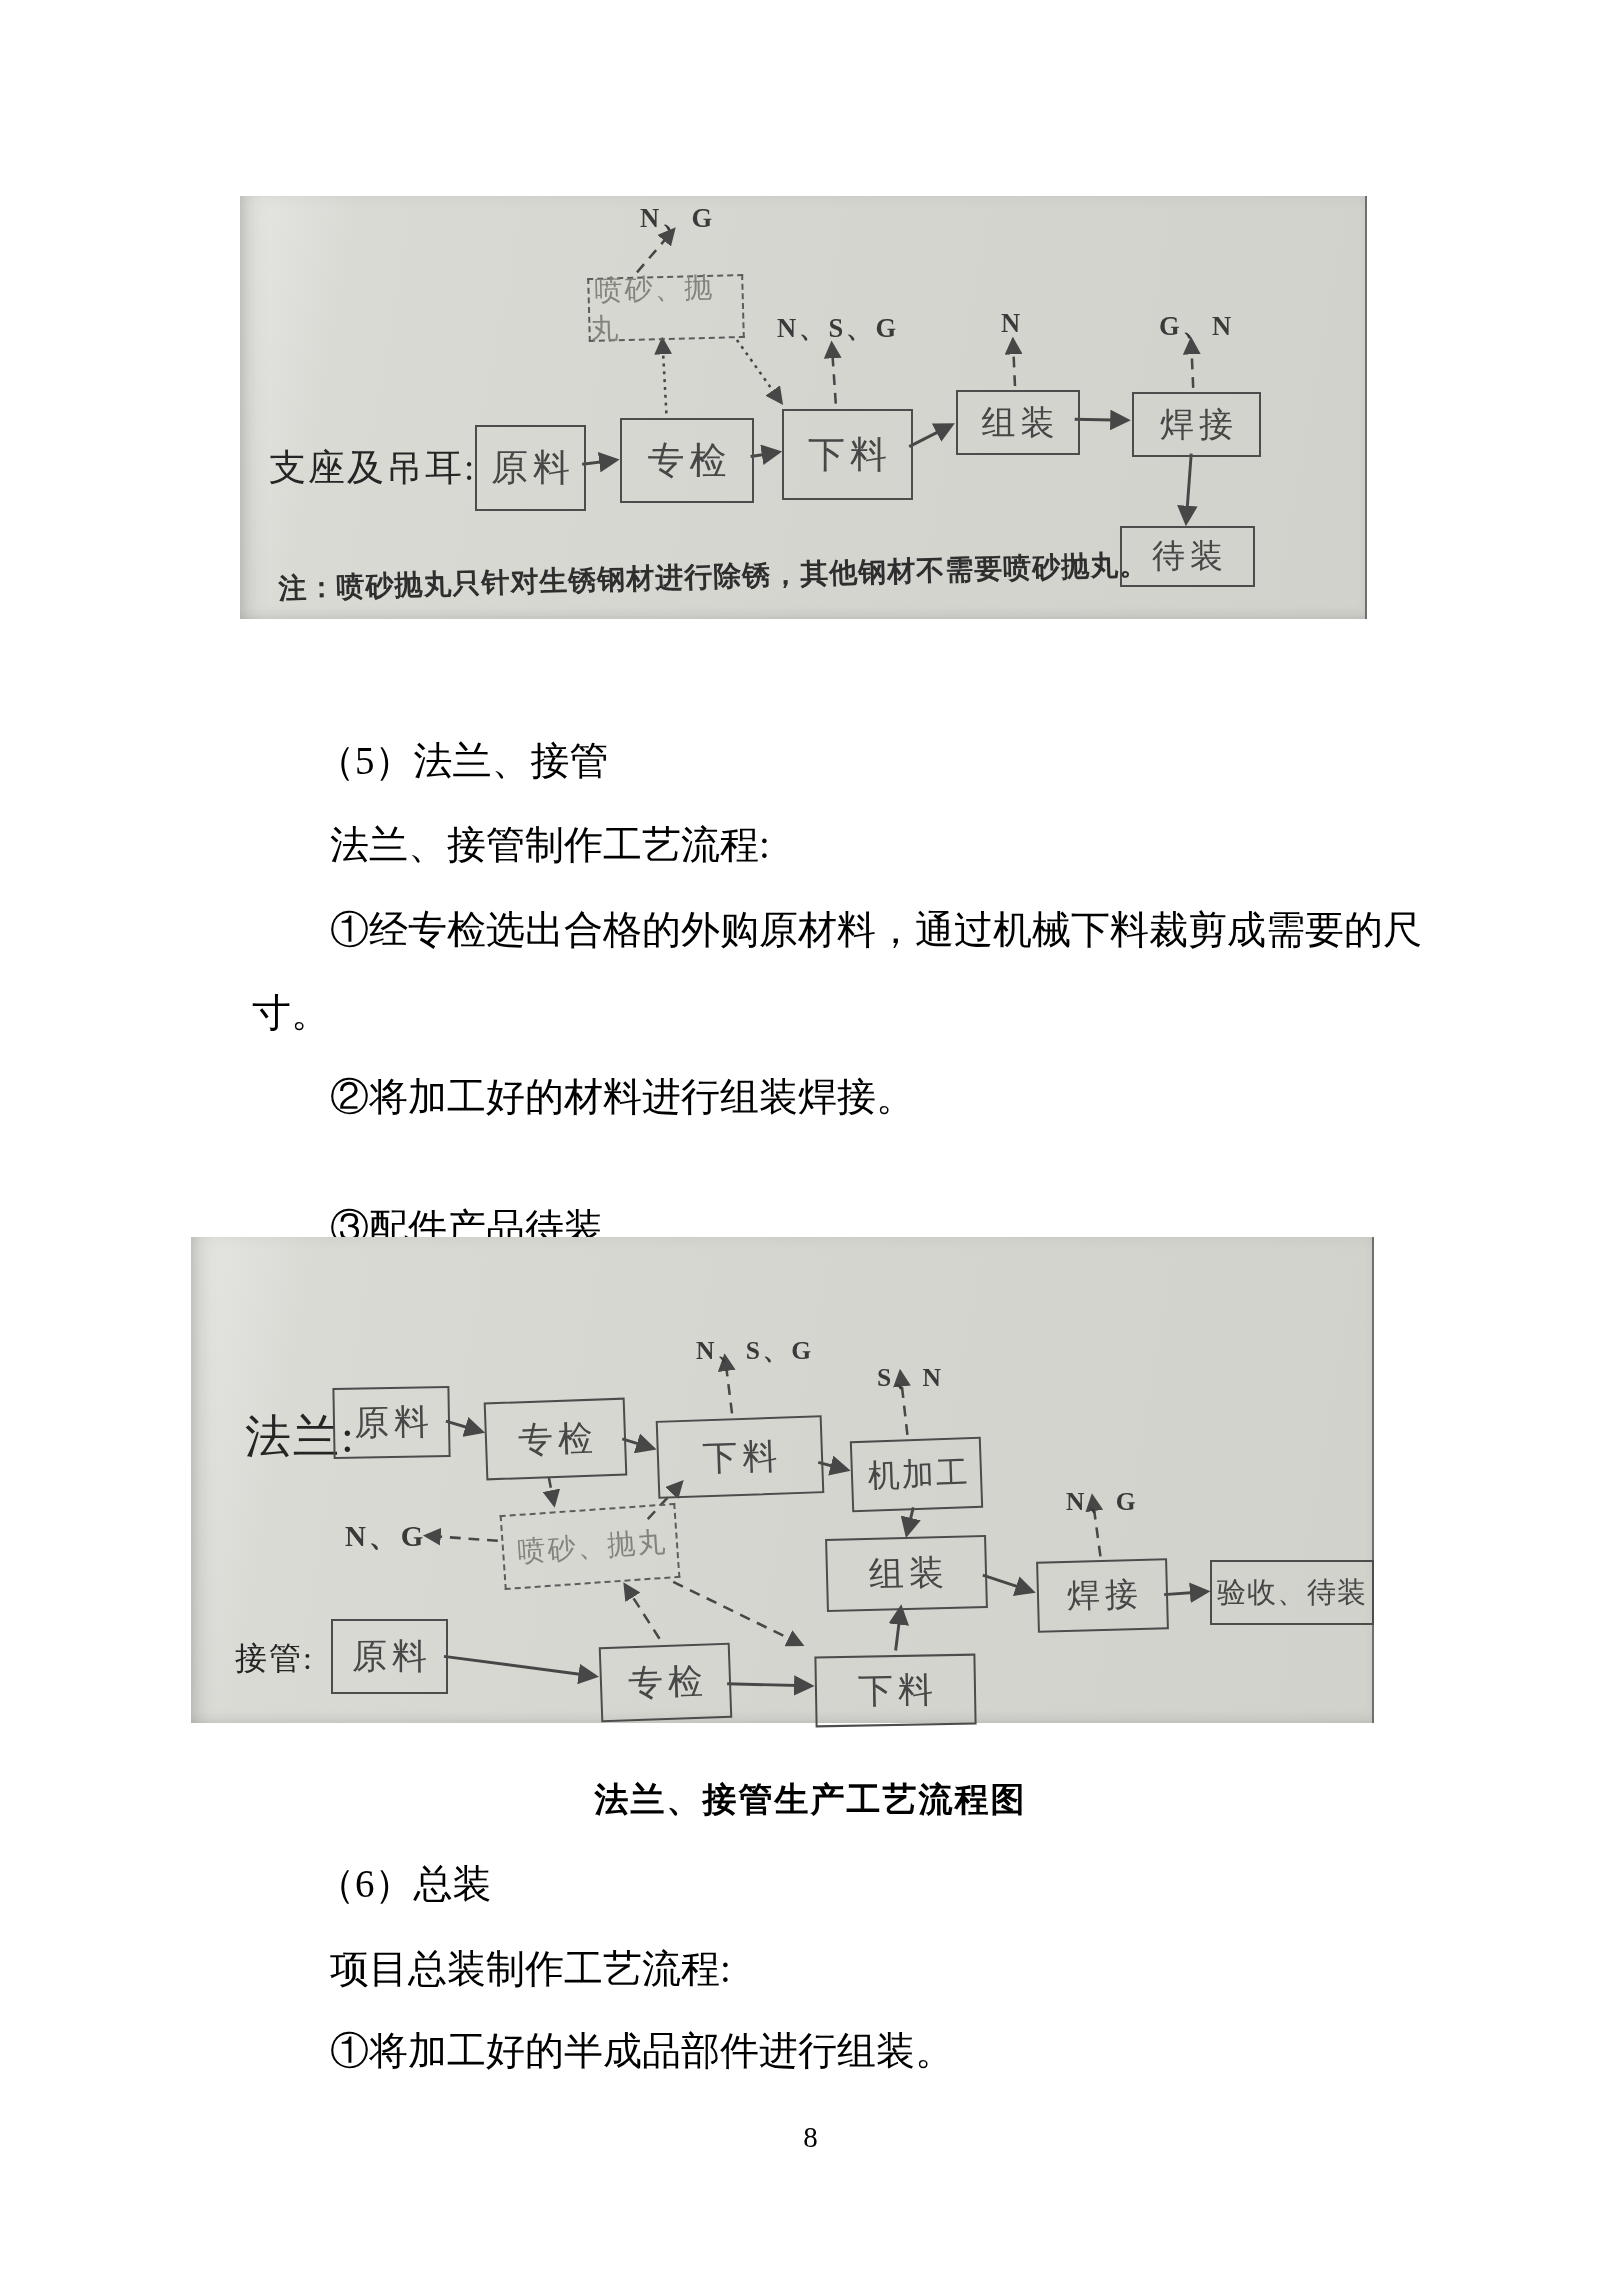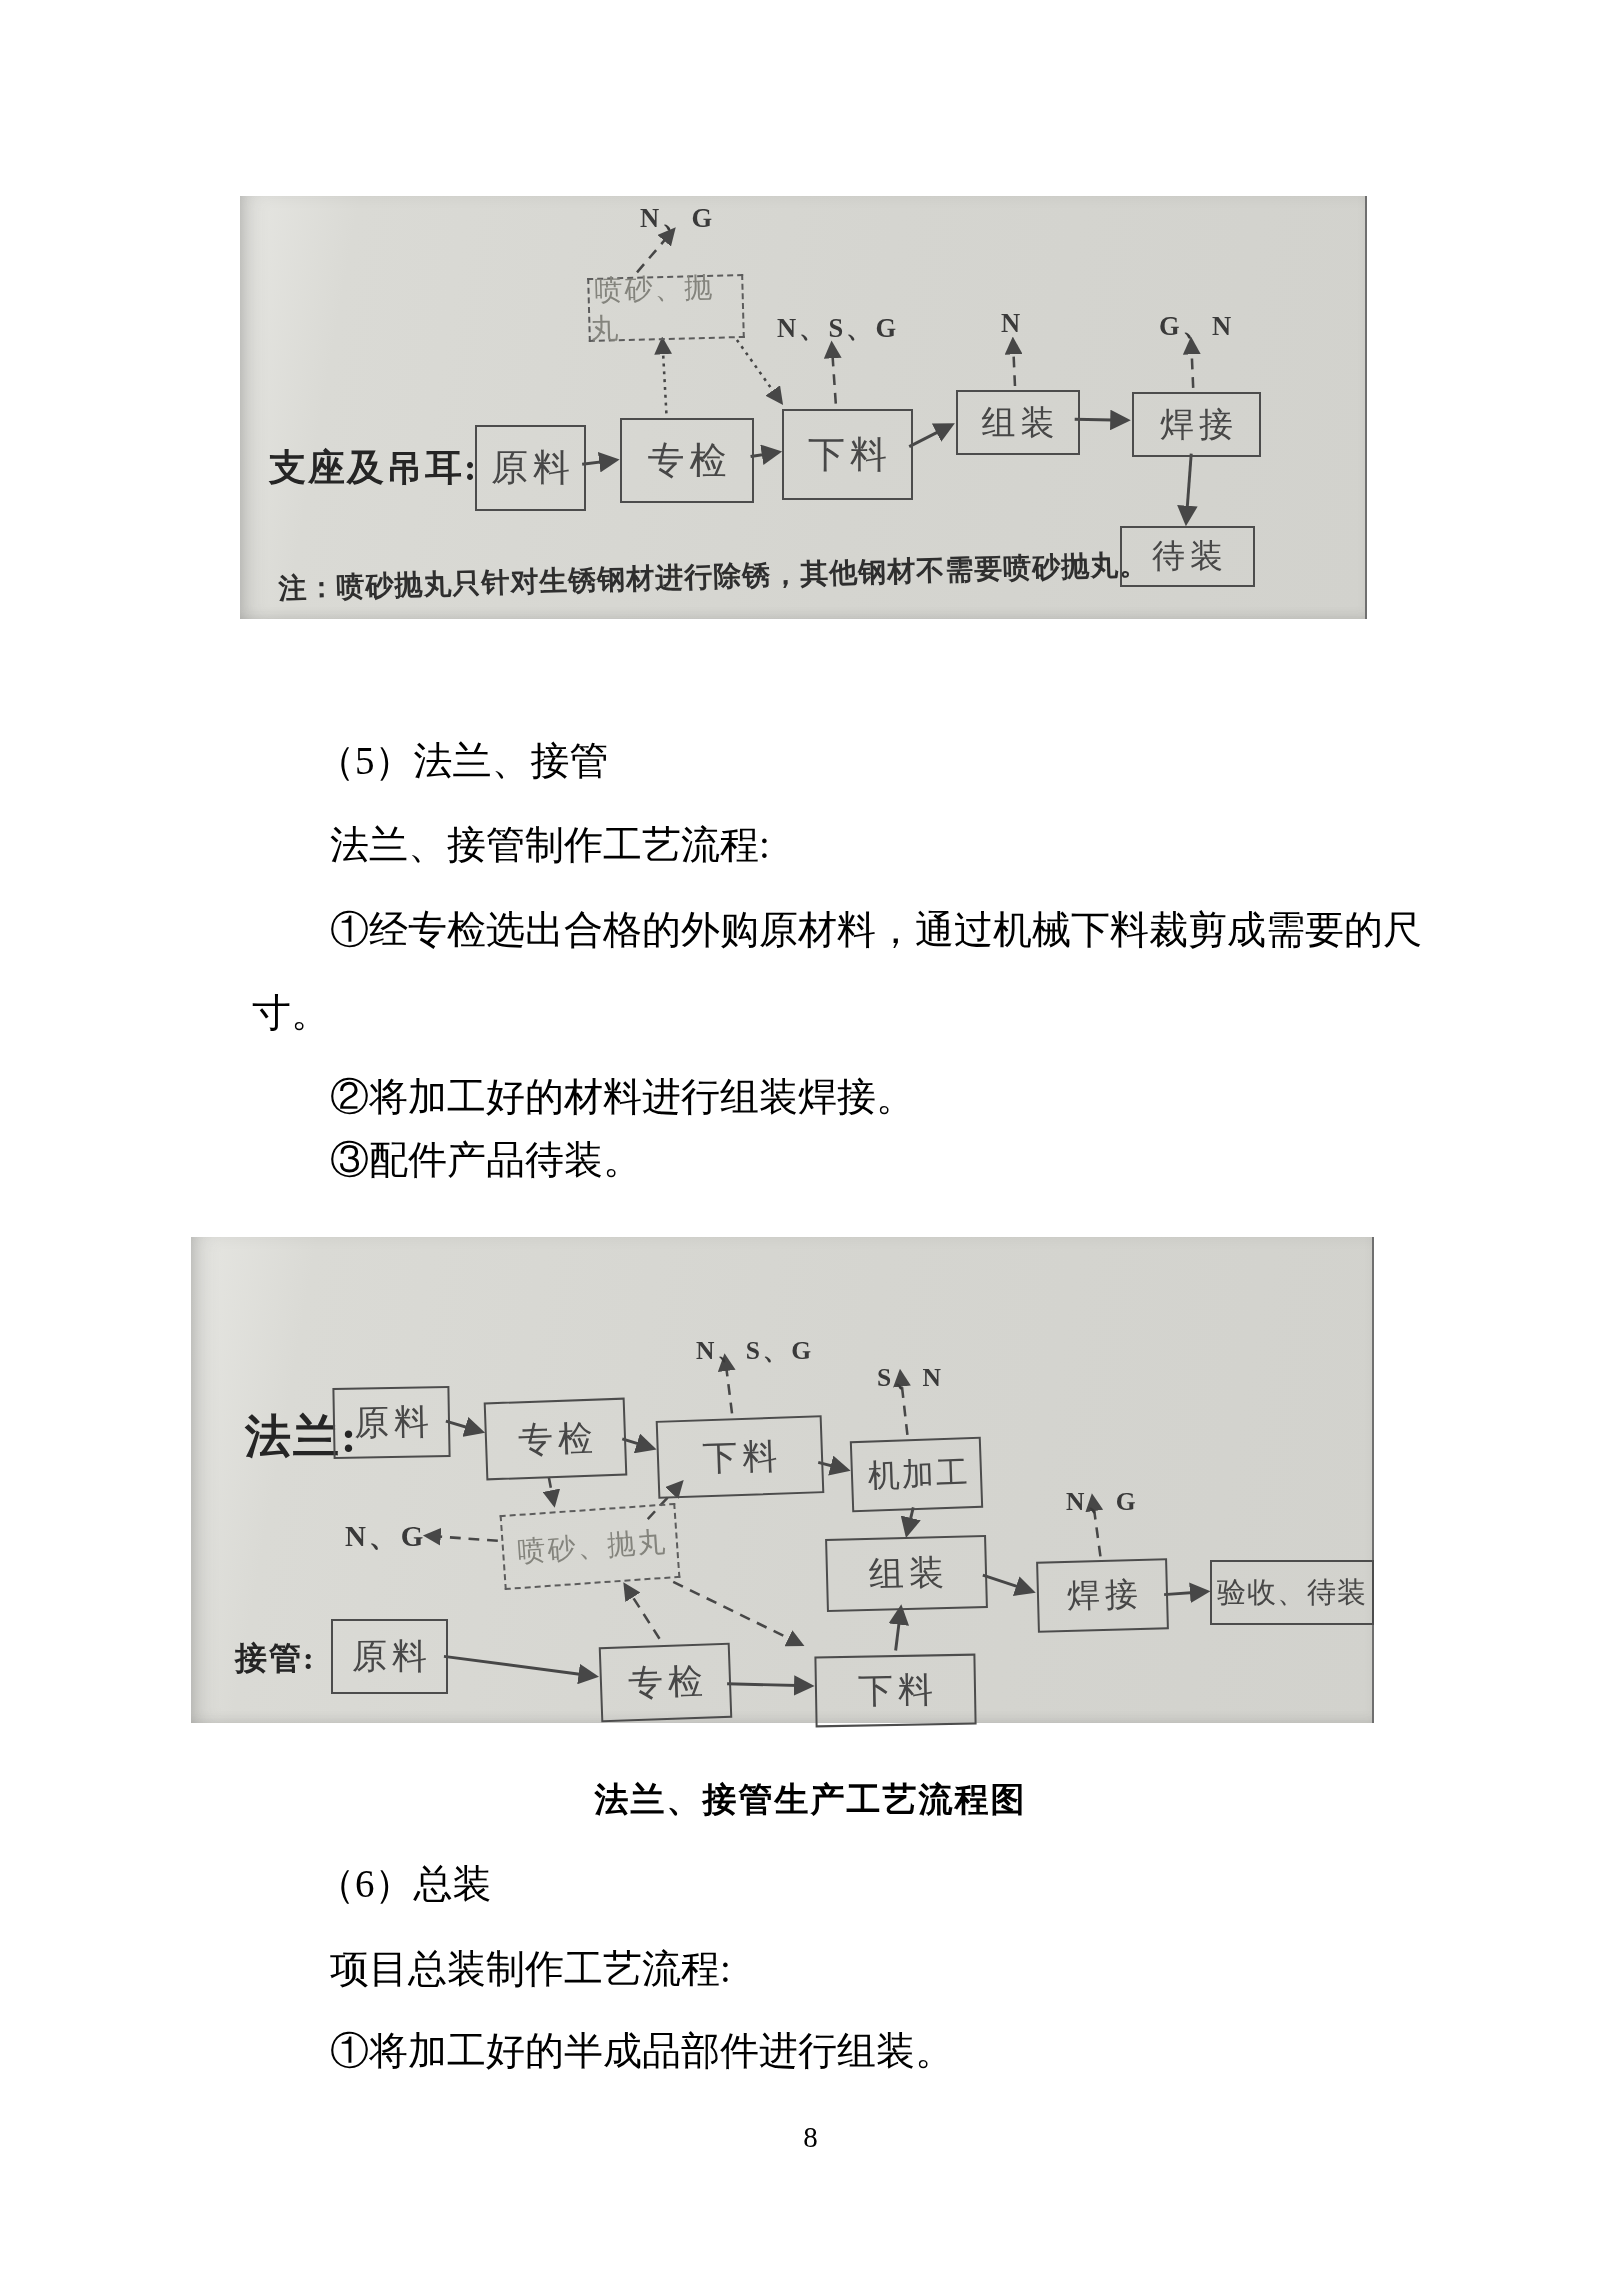--- a/index.html
+++ b/index.html
@@ -15,21 +15,21 @@
     box-shadow:inset 15.7px 0 23.5px -13.7px rgba(70,70,70,.35), inset 0 -5.9px 13.7px -7.8px rgba(90,90,90,.25);
   }
   .fbox{
     position:absolute;display:flex;align-items:center;justify-content:center;
     border:2.9px solid #4c4c4c;color:#474747;
     font-family:"Liberation Serif",serif;letter-spacing:4.9px;text-indent:4.9px;
     background:transparent;
   }
   .fbox.dashedbox{border:2.9px dashed #5c5c5c;color:#84847d;}
   .rowlabel{
-    position:absolute;font-weight:700;color:#252525;letter-spacing:2px;
+    position:absolute;font-weight:400;color:#252525;letter-spacing:2px;
     font-family:"Liberation Serif",serif;
   }
   .mark{
     position:absolute;font-weight:700;color:#3a3a3a;letter-spacing:2.9px;
     font-family:"Liberation Serif",serif;font-size:26.5px;
   }
   .fnote{
     position:absolute;font-weight:700;color:#2e2e2e;font-size:28px;letter-spacing:1px;
     transform:rotate(-1.6deg);transform-origin:left bottom;white-space:nowrap;
   }
@@ -96,21 +96,21 @@
 
     <div class="fnote" style="left:39px;top:374px;">注：喷砂抛丸只针对生锈钢材进行除锈，其他钢材不需要喷砂抛丸。</div>
   </div>
 
 
   <div class="bodyline" style="left:316px;top:741px;">（5）法兰、接管</div>
   <div class="bodyline" style="left:330px;top:910px;">①经专检选出合格的外购原材料，通过机械下料裁剪成需要的尺</div>
   <div class="bodyline" style="left:330px;top:825px;">法兰、接管制作工艺流程:</div>
   <div class="bodyline" style="left:252px;top:993px;">寸。</div>
   <div class="bodyline" style="left:330px;top:1077px;">②将加工好的材料进行组装焊接。</div>
-  <div class="bodyline" style="left:330px;top:1140px;">③配件产品待装。</div>
+  <div class="bodyline" style="left:330px;top:1208px;">③配件产品待装。</div>
 
   <div class="photo" style="left:191px;top:1237px;width:1181px;height:486px;">
 
     <svg class="arrows" width="1181" height="486" viewBox="0 0 1205 496">
       <defs>
         <marker id="ah2" viewBox="0 0 10 10" refX="7" refY="5" markerWidth="7" markerHeight="7" orient="auto-start-reverse">
           <path d="M0,0L10,5L0,10z" fill="#474747"></path>
         </marker>
       </defs>
       <line class="solid" x1="260" y1="188" x2="294" y2="198" marker-end="url(#ah2)"></line>

